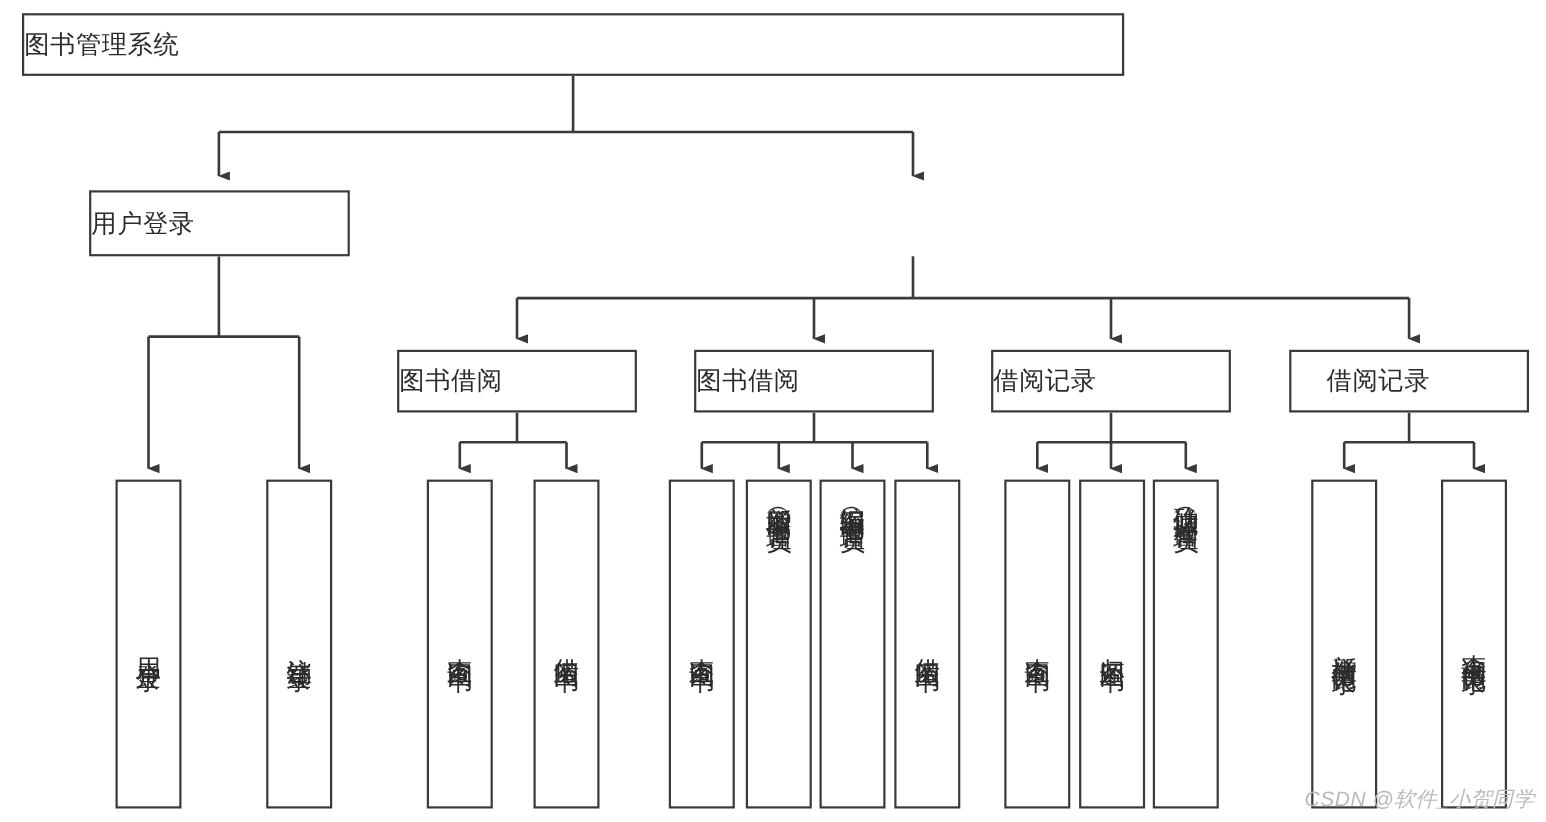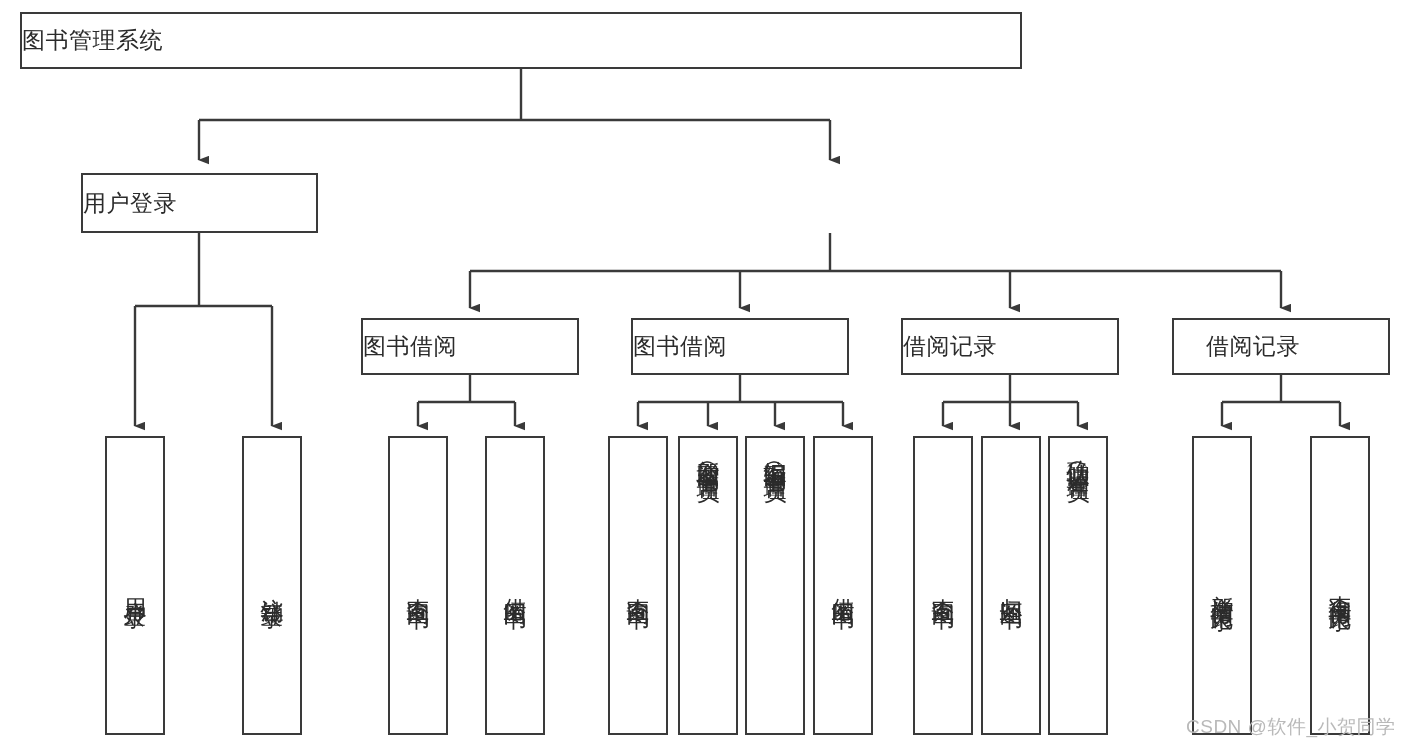--- a/index.html
+++ b/index.html
@@ -64,20 +64,21 @@
     pointer-events: none;
   }
   .watermark {
     position: absolute;
     left: 1186px;
     top: 714px;
     font-size: 19px;
     color: #b9b9b9;
     white-space: nowrap;
     letter-spacing: 0.5px;
+    font-style: italic;
   }
 </style>
 </head>
 <body>
 
 <div id="diagram-root">
 
   <svg class="connectors" viewBox="0 0 1405 747" xmlns="http://www.w3.org/2000/svg">
     <defs>
       <marker id="arrowhead" markerWidth="10" markerHeight="11" refX="4.2" refY="10" orient="auto" markerUnits="userSpaceOnUse">

